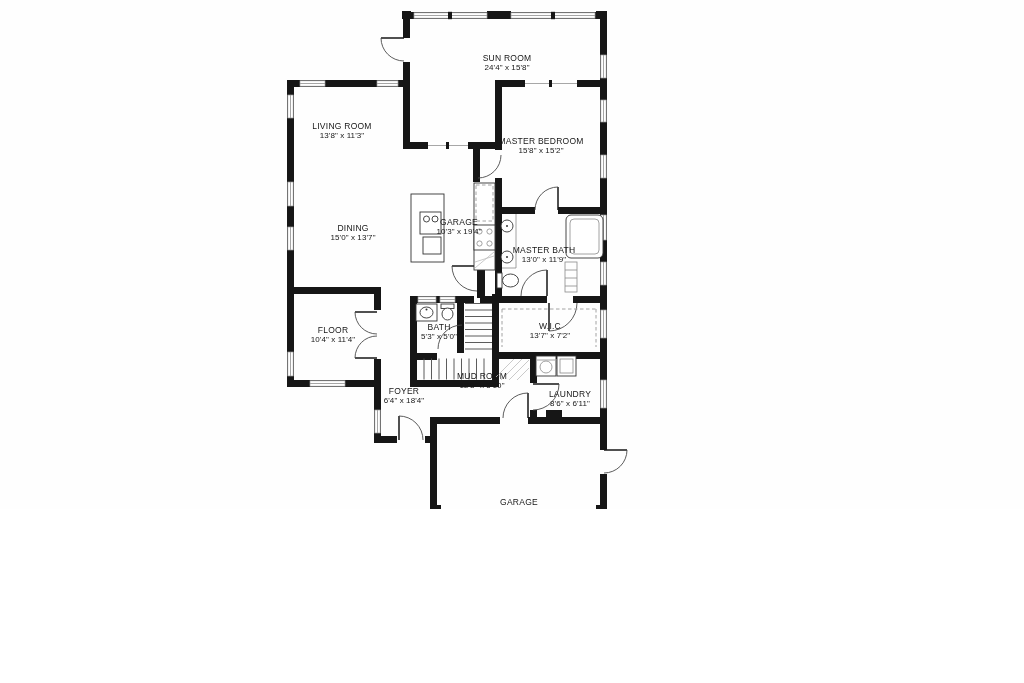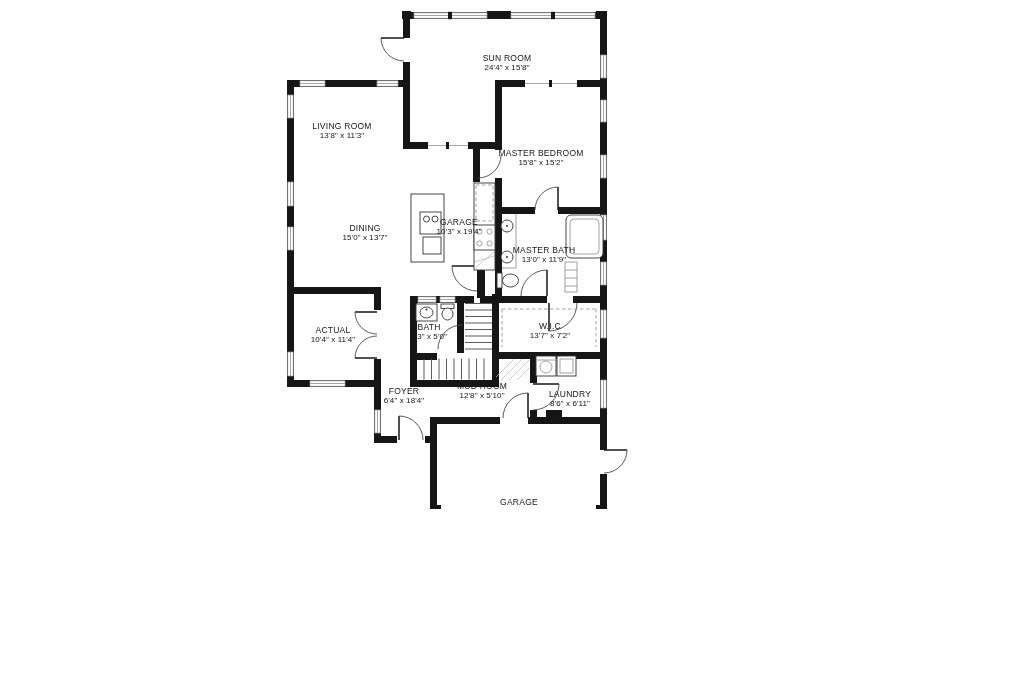--- a/index.html
+++ b/index.html
@@ -280,53 +280,53 @@
   </svg>
 
   <div class="room-label" style="left:507px;top:63px">
     <div class="rn">SUN ROOM</div>
     <div class="rd">24'4" x 15'8"</div>
   </div>
   <div class="room-label" style="left:342px;top:131px">
     <div class="rn">LIVING ROOM</div>
     <div class="rd">13'8" x 11'3"</div>
   </div>
-  <div class="room-label" style="left:541px;top:158px">
+  <div class="room-label" style="left:541px;top:146px">
     <div class="rn">MASTER BEDROOM</div>
     <div class="rd">15'8" x 15'2"</div>
   </div>
-  <div class="room-label" style="left:365px;top:233px">
+  <div class="room-label" style="left:353px;top:233px">
     <div class="rn">DINING</div>
     <div class="rd">15'0" x 13'7"</div>
   </div>
   <div class="room-label" style="left:459px;top:227px">
     <div class="rn">GARAGE</div>
     <div class="rd">10'3" x 19'4"</div>
   </div>
   <div class="room-label" style="left:544px;top:255px">
     <div class="rn">MASTER BATH</div>
     <div class="rd">13'0" x 11'9"</div>
   </div>
   <div class="room-label" style="left:333px;top:335px">
-    <div class="rn">ACTUAL</div>
+    <div class="rn">FLOOR</div>
     <div class="rd">10'4" x 11'4"</div>
   </div>
-  <div class="room-label" style="left:429px;top:332px">
+  <div class="room-label" style="left:439px;top:332px">
     <div class="rn">BATH</div>
     <div class="rd">5'3" x 5'0"</div>
   </div>
   <div class="room-label" style="left:550px;top:331px">
     <div class="rn">W.I.C</div>
     <div class="rd">13'7" x 7'2"</div>
   </div>
   <div class="room-label" style="left:404px;top:396px">
     <div class="rn">FOYER</div>
     <div class="rd">6'4" x 18'4"</div>
   </div>
-  <div class="room-label" style="left:482px;top:391px">
+  <div class="room-label" style="left:482px;top:381px">
     <div class="rn">MUD ROOM</div>
     <div class="rd">12'8" x 5'10"</div>
   </div>
   <div class="room-label" style="left:570px;top:399px">
     <div class="rn">LAUNDRY</div>
     <div class="rd">8'6" x 6'11"</div>
   </div>
   <div class="room-label" style="left:519px;top:507px">
     <div class="rn">GARAGE</div>
     <div class="rd">21'1" x 23'0"</div>

